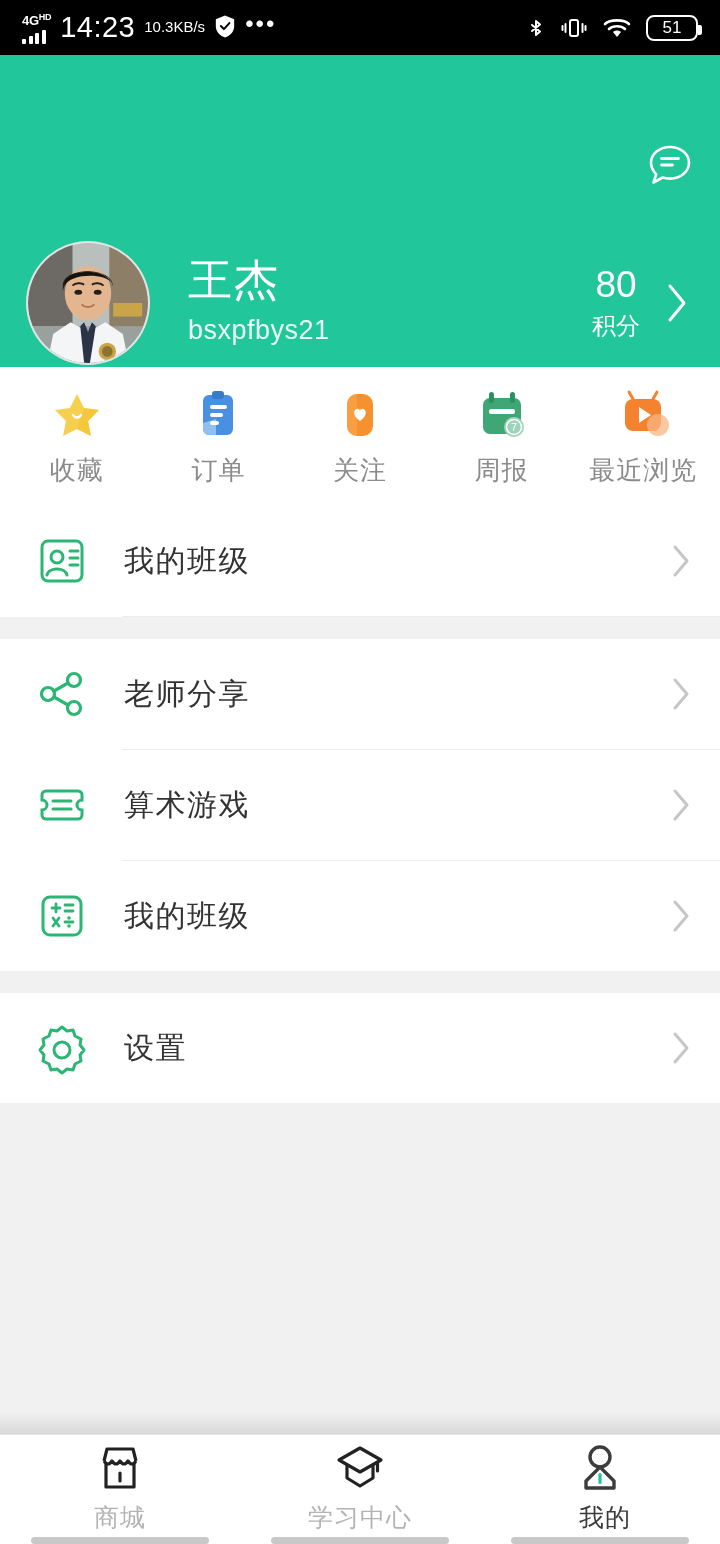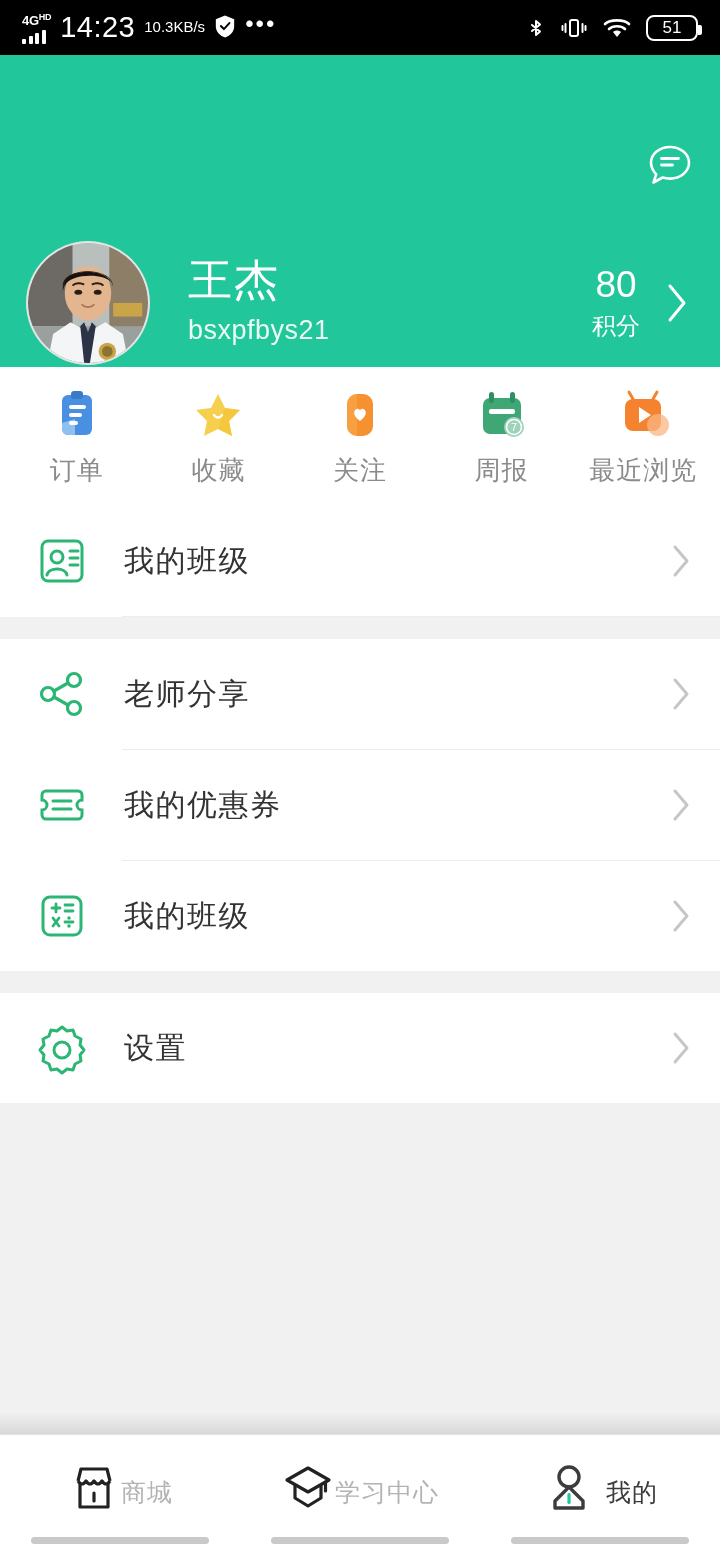--- a/index.html
+++ b/index.html
@@ -88,21 +88,21 @@
   }
 
   
   .filler { background:#f1f1f1; }
 
   
   .bottomnav {
     position:absolute; left:0; bottom:0; width:720px; height:110px;
     background:#fff; display:flex; border-top:1px solid #e4e4e4;
   }
-  .nav { flex:1; display:flex; flex-direction:row; align-items:center; justify-content:center;
+  .nav { flex:1; display:flex; flex-direction:column; align-items:center; justify-content:center;
          cursor:pointer; position:relative;text-align:right; }
   .nav-ico { width:54px; height:54px; margin-top:-4px; }
   .nav-lab { font-size:25px; margin-top:6px; color:#b3b3b3; letter-spacing:1px;}
   .nav.active .nav-lab { color:#3c3c3c;margin-left:10px; }
   .nav-bar {
     position:absolute; bottom:0; left:50%; transform:translateX(-50%);
     width:178px; height:7px; background:#c9c9c9; border-radius:4px;
   }
   .topshade {
     position:absolute; left:0; bottom:110px; width:720px; height:22px;
@@ -204,37 +204,37 @@
           <path d="M6 6 L20 23 L6 40" stroke="#fff" stroke-width="3" fill="none" stroke-linecap="round" stroke-linejoin="round"></path>
         </svg>
       </div>
     </div>
   </div>
 
   <div class="quick">
 
     <div class="qa">
       <svg class="qa-ico" viewBox="0 0 52 52">
+        <path d="M26 5 L33 19 L48 21 L37 32 L40 47 L26 40 L12 47 L15 32 L4 21 L19 19 Z" fill="#f6cf4e"></path>
+        <path d="M33 19 L48 21 L37 32 L40 47 L26 40 Z" fill="#f2c130" opacity="0.55"></path>
+        <path d="M22 26 A4.5 4.5 0 0 0 30 26" stroke="#fff" stroke-width="2.4" fill="none" stroke-linecap="round"></path>
+      </svg>
+      <div class="qa-lab">收藏</div>
+    </div>
+
+    <div class="qa">
+      <svg class="qa-ico" viewBox="0 0 52 52">
         <rect x="11" y="6" width="30" height="40" rx="6" fill="#4a90e2"></rect>
         <rect x="20" y="2" width="12" height="8" rx="3" fill="#3a7bc8"></rect>
         <path d="M11 34 L24 30 L24 46 L17 46 A6 6 0 0 1 11 40 Z" fill="#8fc0f0"></path>
         <rect x="18" y="16" width="17" height="4" rx="2" fill="#fff"></rect>
         <rect x="18" y="24" width="13" height="4" rx="2" fill="#fff"></rect>
         <rect x="18" y="32" width="9" height="4" rx="2" fill="#fff"></rect>
       </svg>
       <div class="qa-lab">订单</div>
-    </div>
-
-    <div class="qa">
-      <svg class="qa-ico" viewBox="0 0 52 52">
-        <path d="M26 5 L33 19 L48 21 L37 32 L40 47 L26 40 L12 47 L15 32 L4 21 L19 19 Z" fill="#f6cf4e"></path>
-        <path d="M33 19 L48 21 L37 32 L40 47 L26 40 Z" fill="#f2c130" opacity="0.55"></path>
-        <path d="M22 26 A4.5 4.5 0 0 0 30 26" stroke="#fff" stroke-width="2.4" fill="none" stroke-linecap="round"></path>
-      </svg>
-      <div class="qa-lab">收藏</div>
     </div>
 
     <div class="qa">
       <svg class="qa-ico" viewBox="0 0 52 52">
         <rect x="13" y="5" width="26" height="42" rx="10" fill="#f5912e"></rect>
         <path d="M13 15 A10 10 0 0 1 23 5 L23 47 A10 10 0 0 1 13 37 Z" fill="#f9a94f" opacity="0.6"></path>
         <path d="M26 32 C19 27 19 21.5 22.6 20 C24.4 19.3 25.6 20.3 26 21.4 C26.4 20.3 27.6 19.3 29.4 20 C33 21.5 33 27 26 32 Z" fill="#fff"></path>
       </svg>
       <div class="qa-lab">关注</div>
     </div>
@@ -295,21 +295,21 @@
         <path d="M7 6 L19 20 L7 34" stroke="#c6c6c6" stroke-width="3" fill="none" stroke-linecap="round" stroke-linejoin="round"></path>
       </svg>
     </div>
     <div class="divider"></div>
 
     <div class="row">
       <svg class="row-ico" viewBox="0 0 56 56">
         <path d="M8 18 A4 4 0 0 1 12 14 H44 A4 4 0 0 1 48 18 V23 A5 5 0 0 0 48 33 V38 A4 4 0 0 1 44 42 H12 A4 4 0 0 1 8 38 V33 A5 5 0 0 0 8 23 Z" fill="none" stroke="#2bb673" stroke-width="3"></path>
         <path d="M19 24 H37 M19 32 H37" stroke="#2bb673" stroke-width="3" stroke-linecap="round"></path>
       </svg>
-      <div class="row-lab">我的优惠券</div>
+      <div class="row-lab">算术游戏</div>
       <svg class="row-arrow" width="26" height="40" viewBox="0 0 26 40">
         <path d="M7 6 L19 20 L7 34" stroke="#c6c6c6" stroke-width="3" fill="none" stroke-linecap="round" stroke-linejoin="round"></path>
       </svg>
     </div>
     <div class="divider"></div>
 
     <div class="row">
       <svg class="row-ico" viewBox="0 0 56 56">
         <rect x="9" y="9" width="38" height="38" rx="7" fill="none" stroke="#2bb673" stroke-width="3"></rect>
         <path d="M18 20 H26 M22 16 V24" stroke="#2bb673" stroke-width="2.8" stroke-linecap="round"></path>

